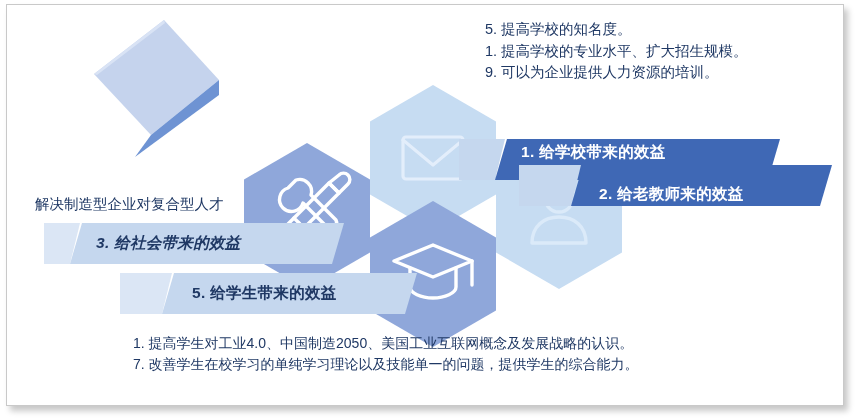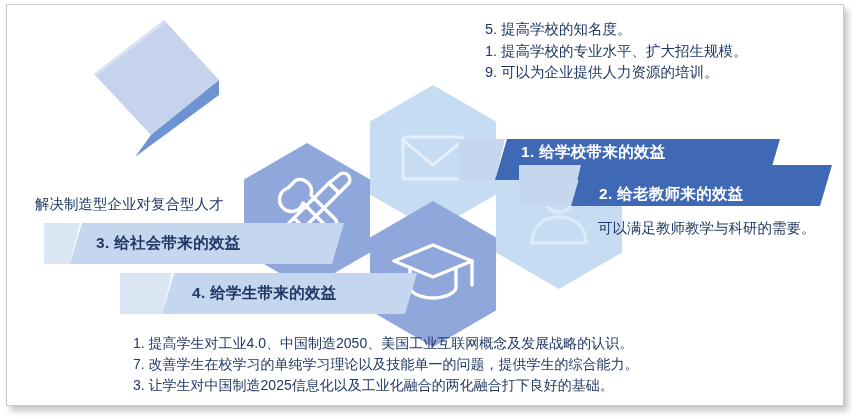--- a/index.html
+++ b/index.html
@@ -138,45 +138,41 @@
         <polygon points="64,0 313,0 301,41 52,41" fill="#3f68b5"></polygon>
       </svg>
       <div class="blabel" style="padding-left:80px;">2. 给老教师来的效益</div>
     </div>
 
     <div class="banner light" style="left:37px;top:218px;width:300px;height:41px;">
       <svg width="300" height="41" viewBox="0 0 300 41">
         <polygon points="0,0 36,0 26,41 0,41" fill="#dbe6f5"></polygon>
         <polygon points="38,0 300,0 288,41 26,41" fill="#c5d7ee"></polygon>
       </svg>
-      <div class="blabel" style="padding-left:52px;">3. 给社会带来的效益</div>
+      <div class="blabel" style="padding-left:52px;font-style:italic;">3. 给社会带来的效益</div>
     </div>
 
     <div class="banner light" style="left:113px;top:268px;width:297px;height:41px;">
       <svg width="297" height="41" viewBox="0 0 297 41">
         <polygon points="0,0 52,0 42,41 0,41" fill="#dbe6f5"></polygon>
         <polygon points="54,0 297,0 285,41 42,41" fill="#c5d7ee"></polygon>
       </svg>
-      <div class="blabel" style="padding-left:72px;">4. 给学生带来的效益</div>
+      <div class="blabel" style="padding-left:72px;">5. 给学生带来的效益</div>
     </div>
 
     <div class="txt" style="left:28px;top:145px;margin-top:44px;">
       <span class="ln">解决制造型企业对复合型人才</span>
     </div>
 
     <div class="txt" style="left:478px;top:14px;">
       <span class="ln">5. 提高学校的知名度。</span>
       <span class="ln">1. 提高学校的专业水平、扩大招生规模。</span>
       <span class="ln">9. 可以为企业提供人力资源的培训。</span>
     </div>
 
-    <div class="txt" style="left:591px;top:213px;">
-      <span class="ln">可以满足教师教学与科研的需要。</span>
-    </div>
 
     <div class="txt small" style="left:126px;top:328px;">
       <span class="ln">1. 提高学生对工业4.0、中国制造2050、美国工业互联网概念及发展战略的认识。</span>
       <span class="ln">7. 改善学生在校学习的单纯学习理论以及技能单一的问题，提供学生的综合能力。</span>
-      <span class="ln">3. 让学生对中国制造2025信息化以及工业化融合的两化融合打下良好的基础。</span>
     </div>
 
   </div>
 </div>
 
 </body></html>

